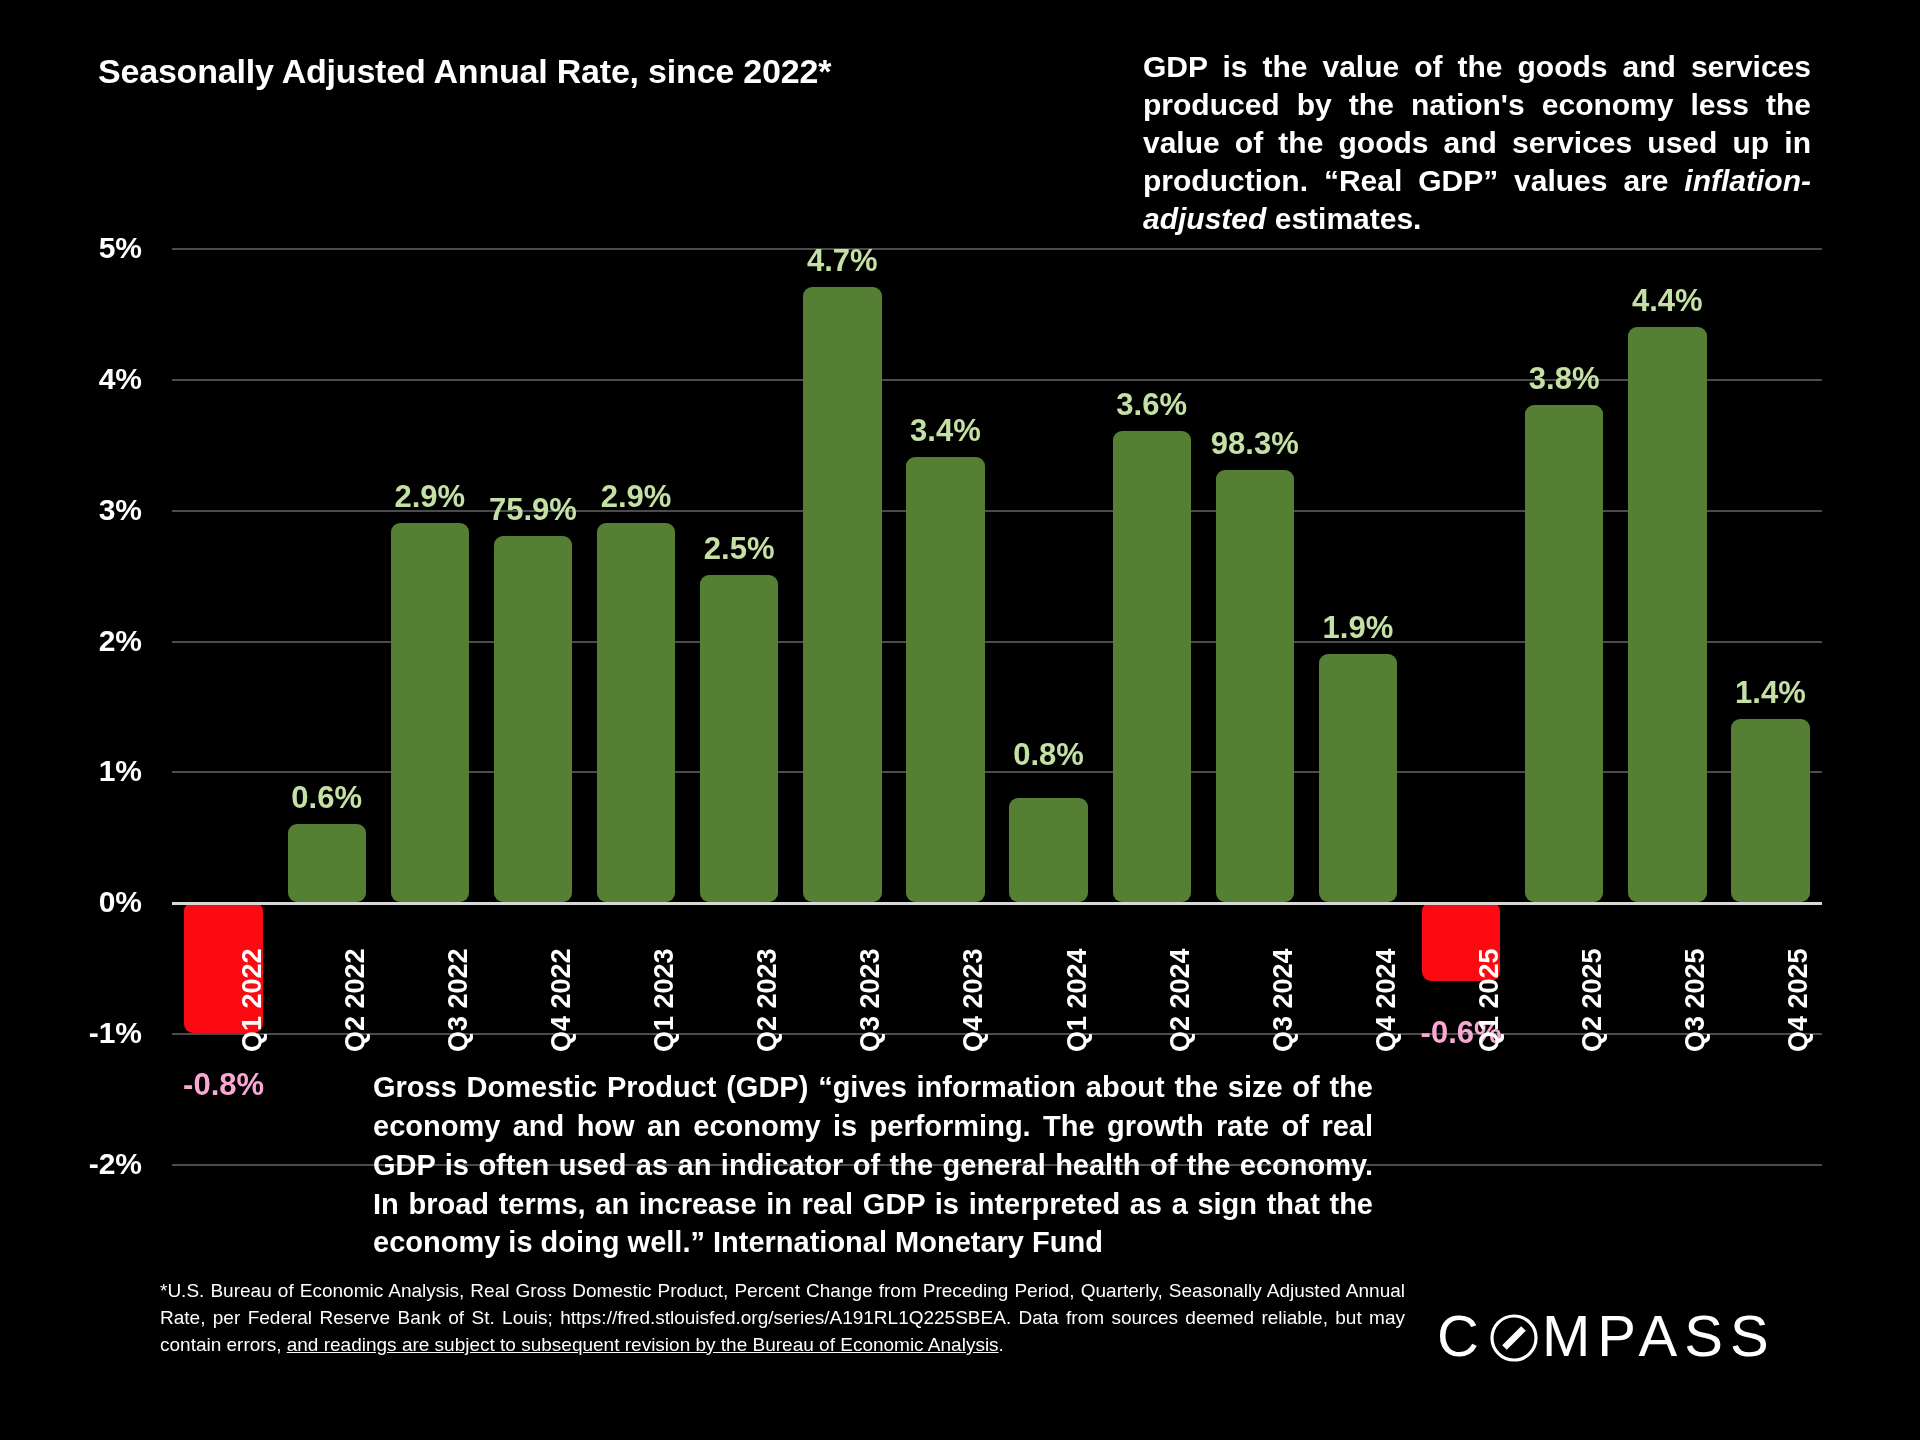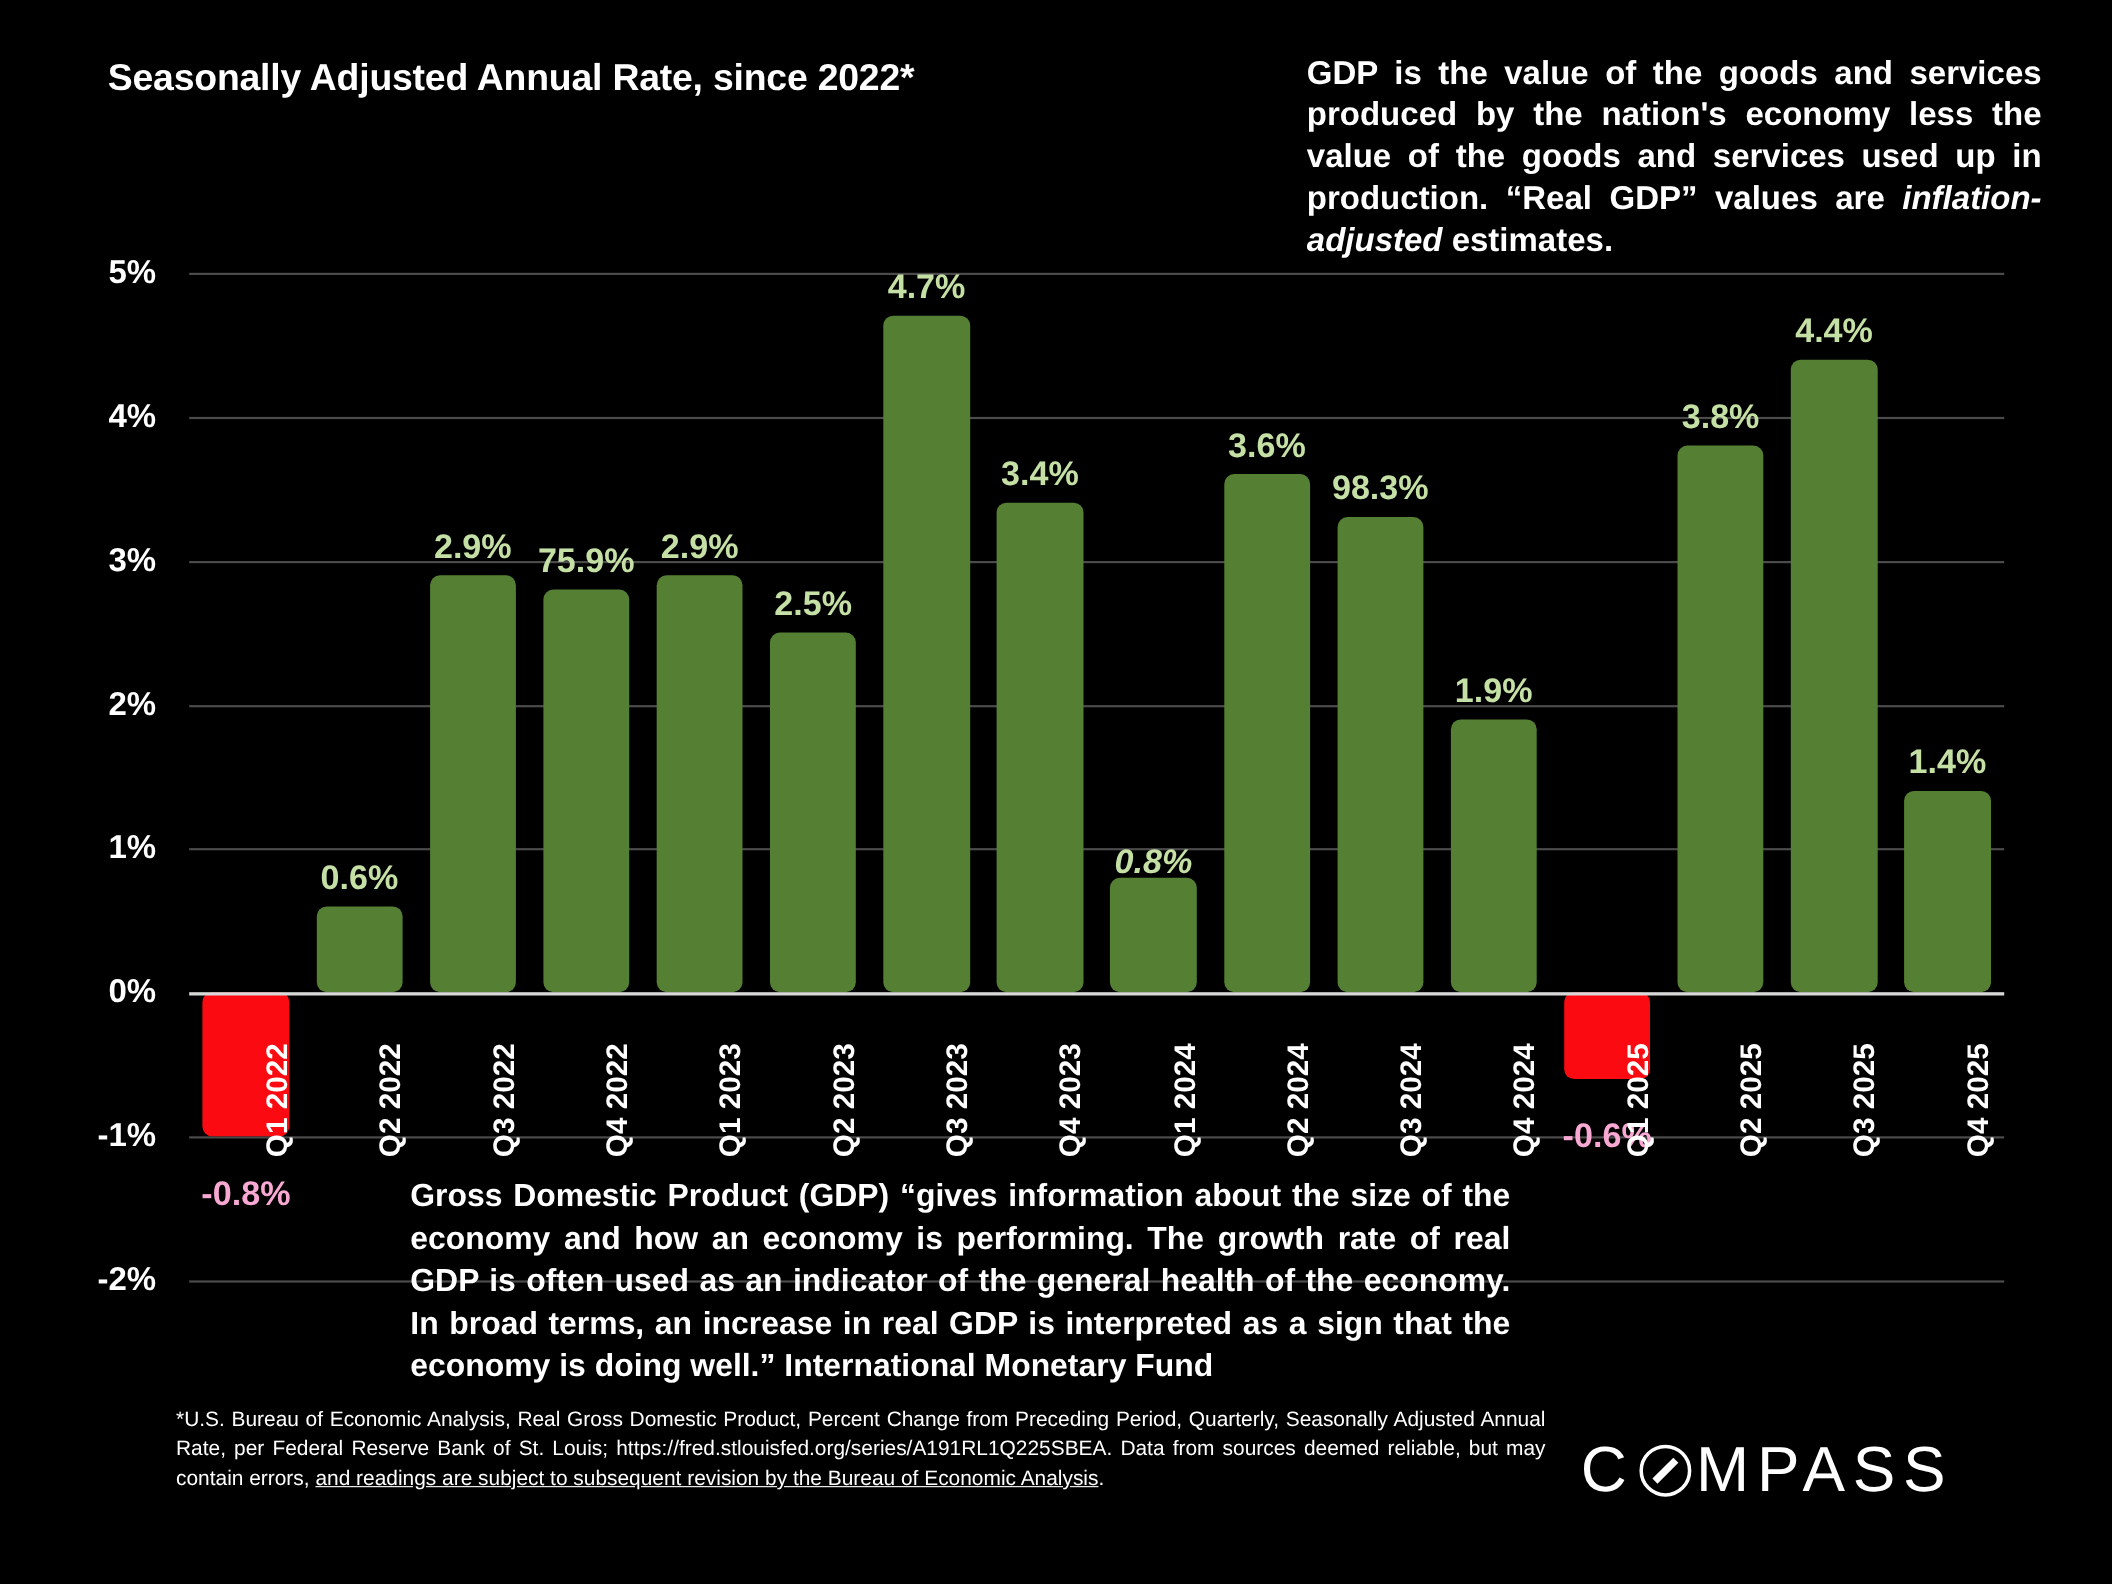--- a/index.html
+++ b/index.html
@@ -10,21 +10,21 @@
     -webkit-font-smoothing:antialiased;
   }
 
   
   #title-block{position:absolute;left:98px;top:46px;width:830px;}
   #chart-title{font-size:42px;font-weight:bold;letter-spacing:-0.4px;line-height:1.06;margin:0;white-space:nowrap;}
   #chart-subtitle{font-size:34px;font-weight:bold;letter-spacing:-0.2px;line-height:1.12;margin:6px 0 12px 0;white-space:nowrap;}
 
   
   #definition{
-    position:absolute;left:1188px;top:48px;width:668px;
+    position:absolute;left:1143px;top:48px;width:668px;
     font-size:30px;font-weight:bold;line-height:1.27;
     text-align:justify;text-justify:inter-word;
   }
   #definition .ital{font-style:italic;}
 
   
   #plot{
     position:absolute;
     left:172px;       
     top:248px;        
@@ -165,21 +165,21 @@
         <div class="vlabel" style="top: -4.74286px;">4.7%</div>
         <div class="catlabel" style="left: 64.5625px; top: 804.286px;">Q3 2023</div>
       </div>
       <div class="barcell" style="left: 721.875px; width: 103.125px;">
         <div class="bar" title="Q4 2023: 3.4%" style="top: 209.371px; height: 444.914px;"></div>
         <div class="vlabel" style="top: 165.371px;">3.4%</div>
         <div class="catlabel" style="left: 64.5625px; top: 804.286px;">Q4 2023</div>
       </div>
       <div class="barcell" style="left: 825px; width: 103.125px;">
         <div class="bar" title="Q1 2024: 0.8%" style="top: 549.6px; height: 104.686px;"></div>
-        <div class="vlabel" style="top: 518px; font-style: italic;">0.8%</div>
+        <div class="vlabel" style="top: 489px;">0.8%</div>
         <div class="catlabel" style="left: 64.5625px; top: 804.286px;">Q1 2024</div>
       </div>
       <div class="barcell" style="left: 928.125px; width: 103.125px;">
         <div class="bar" title="Q2 2024: 3.6%" style="top: 183.2px; height: 471.086px;"></div>
         <div class="vlabel" style="top: 139.2px;">3.6%</div>
         <div class="catlabel" style="left: 64.5625px; top: 804.286px;">Q2 2024</div>
       </div>
       <div class="barcell" style="left: 1031.25px; width: 103.125px;">
         <div class="bar" title="Q3 2024: 3.3%" style="top: 222.457px; height: 431.829px;"></div>
         <div class="vlabel" style="top: 178.457px;">98.3%</div>

